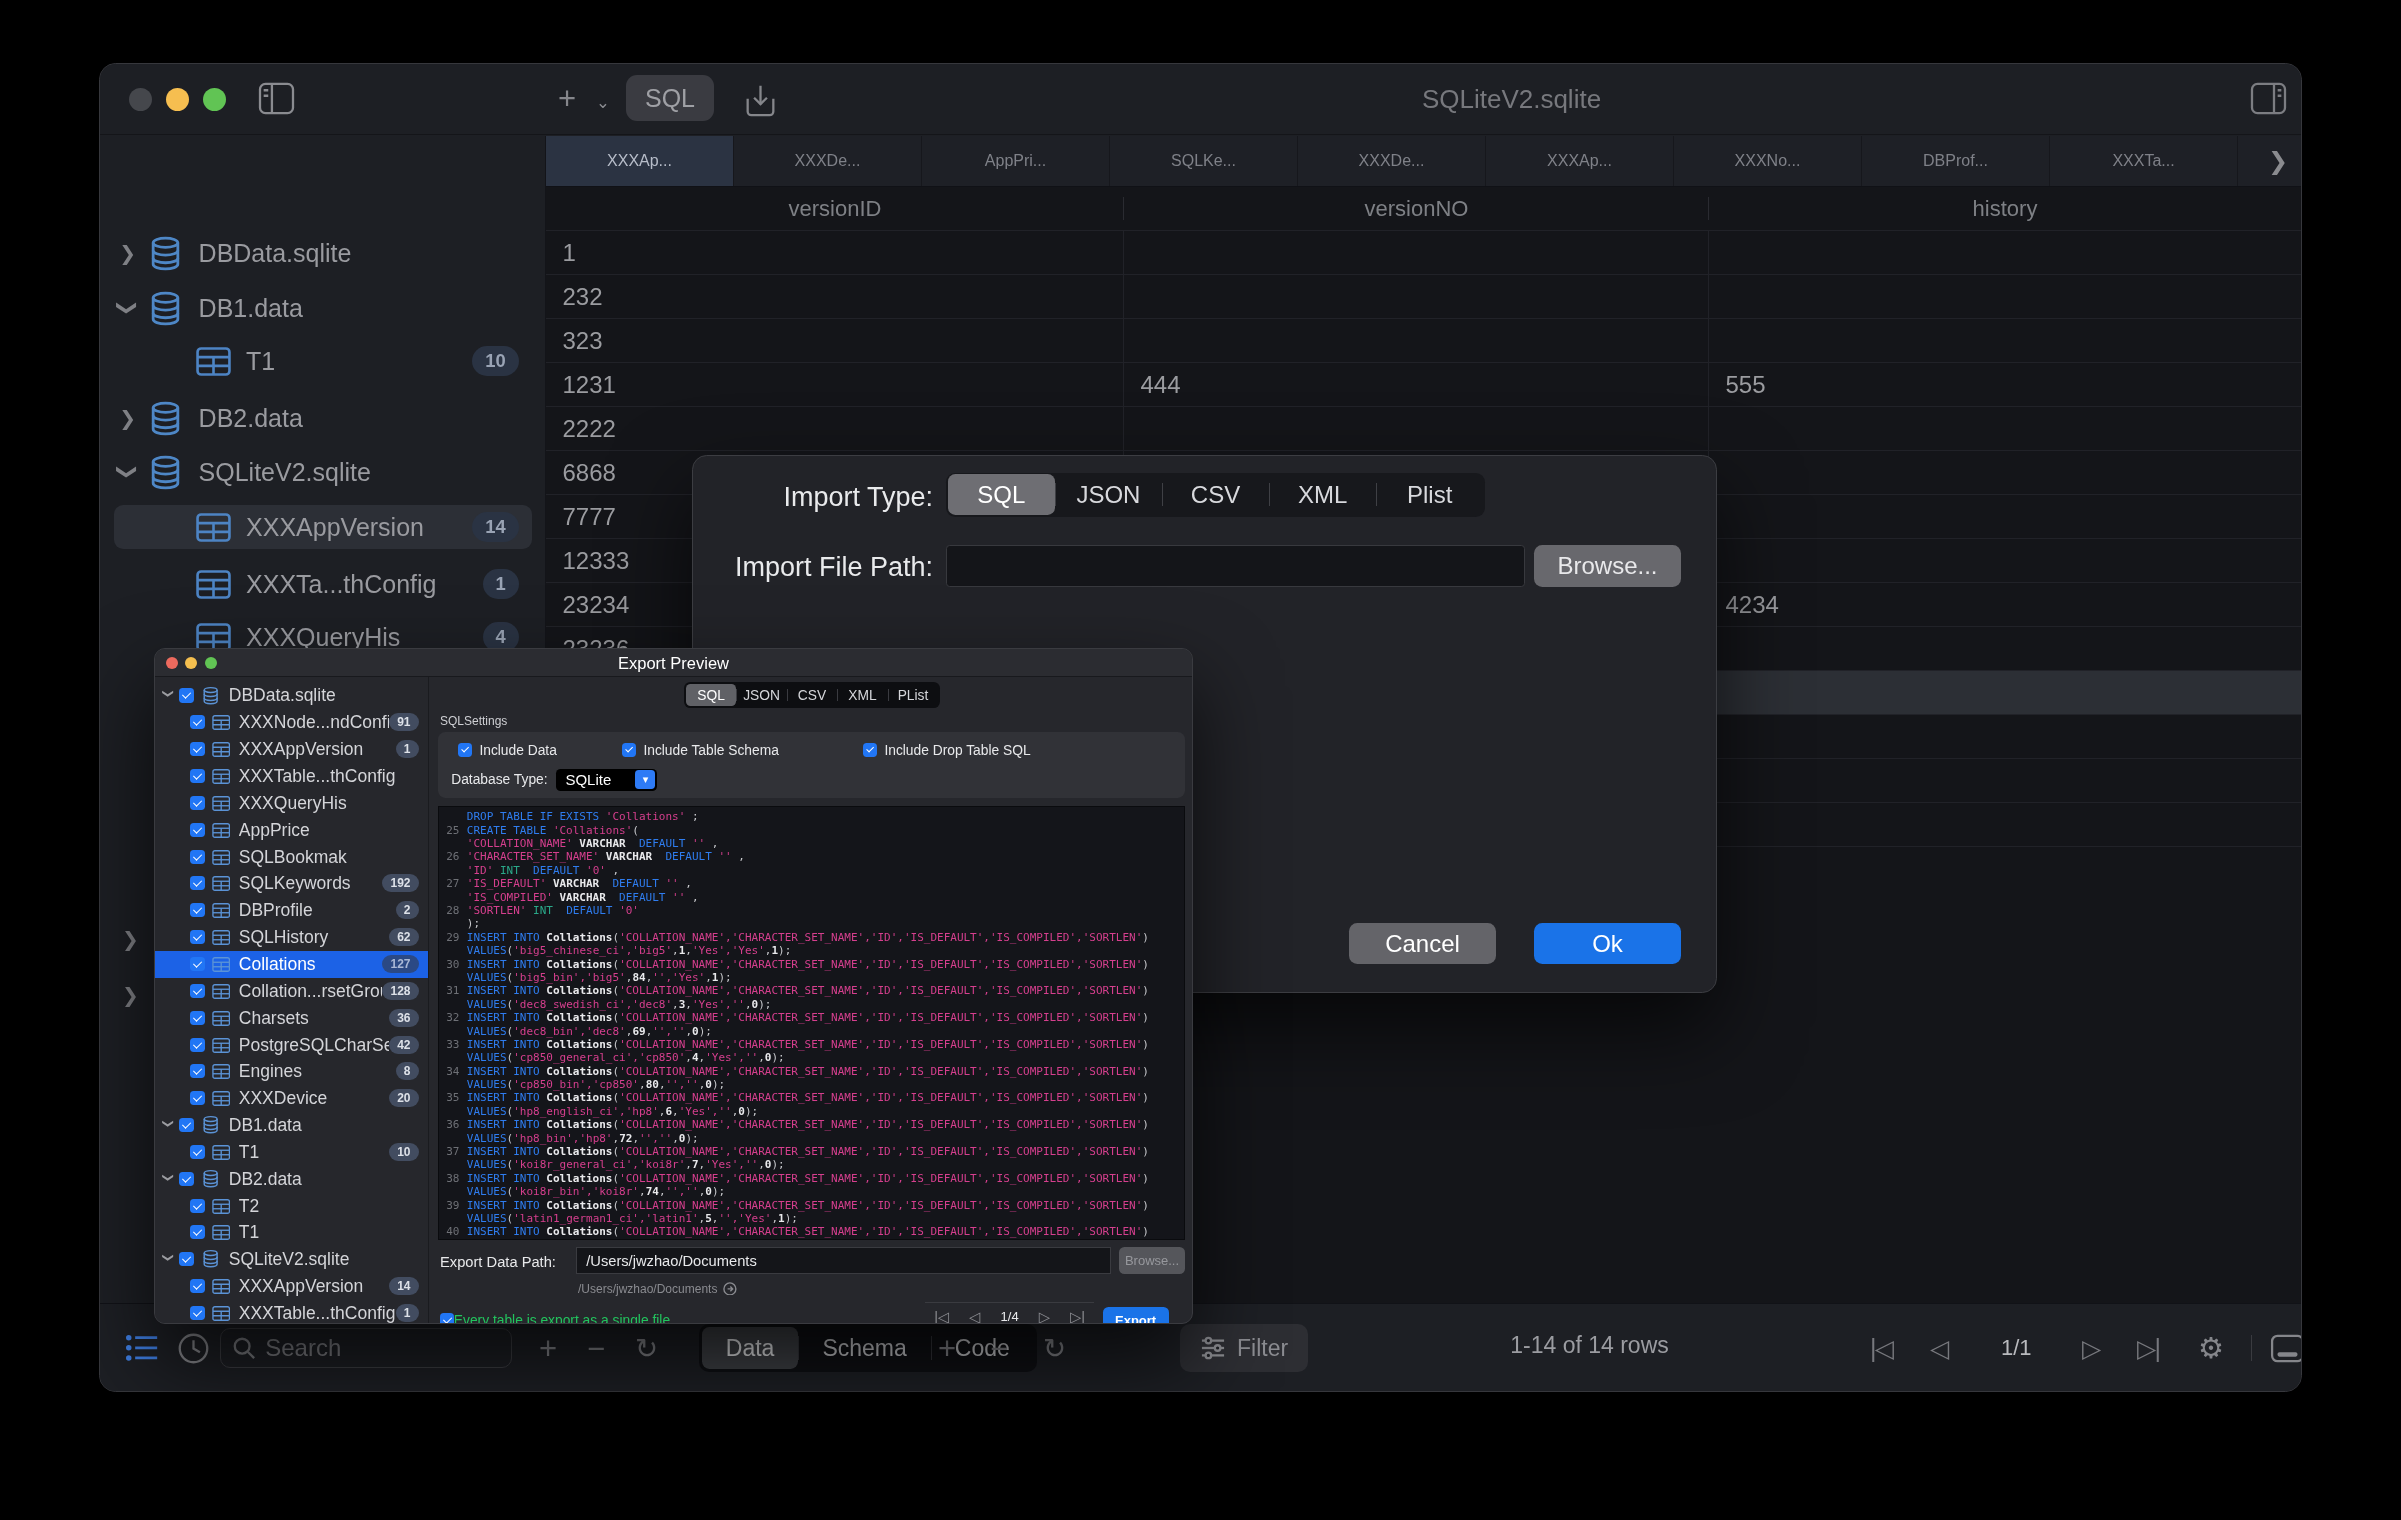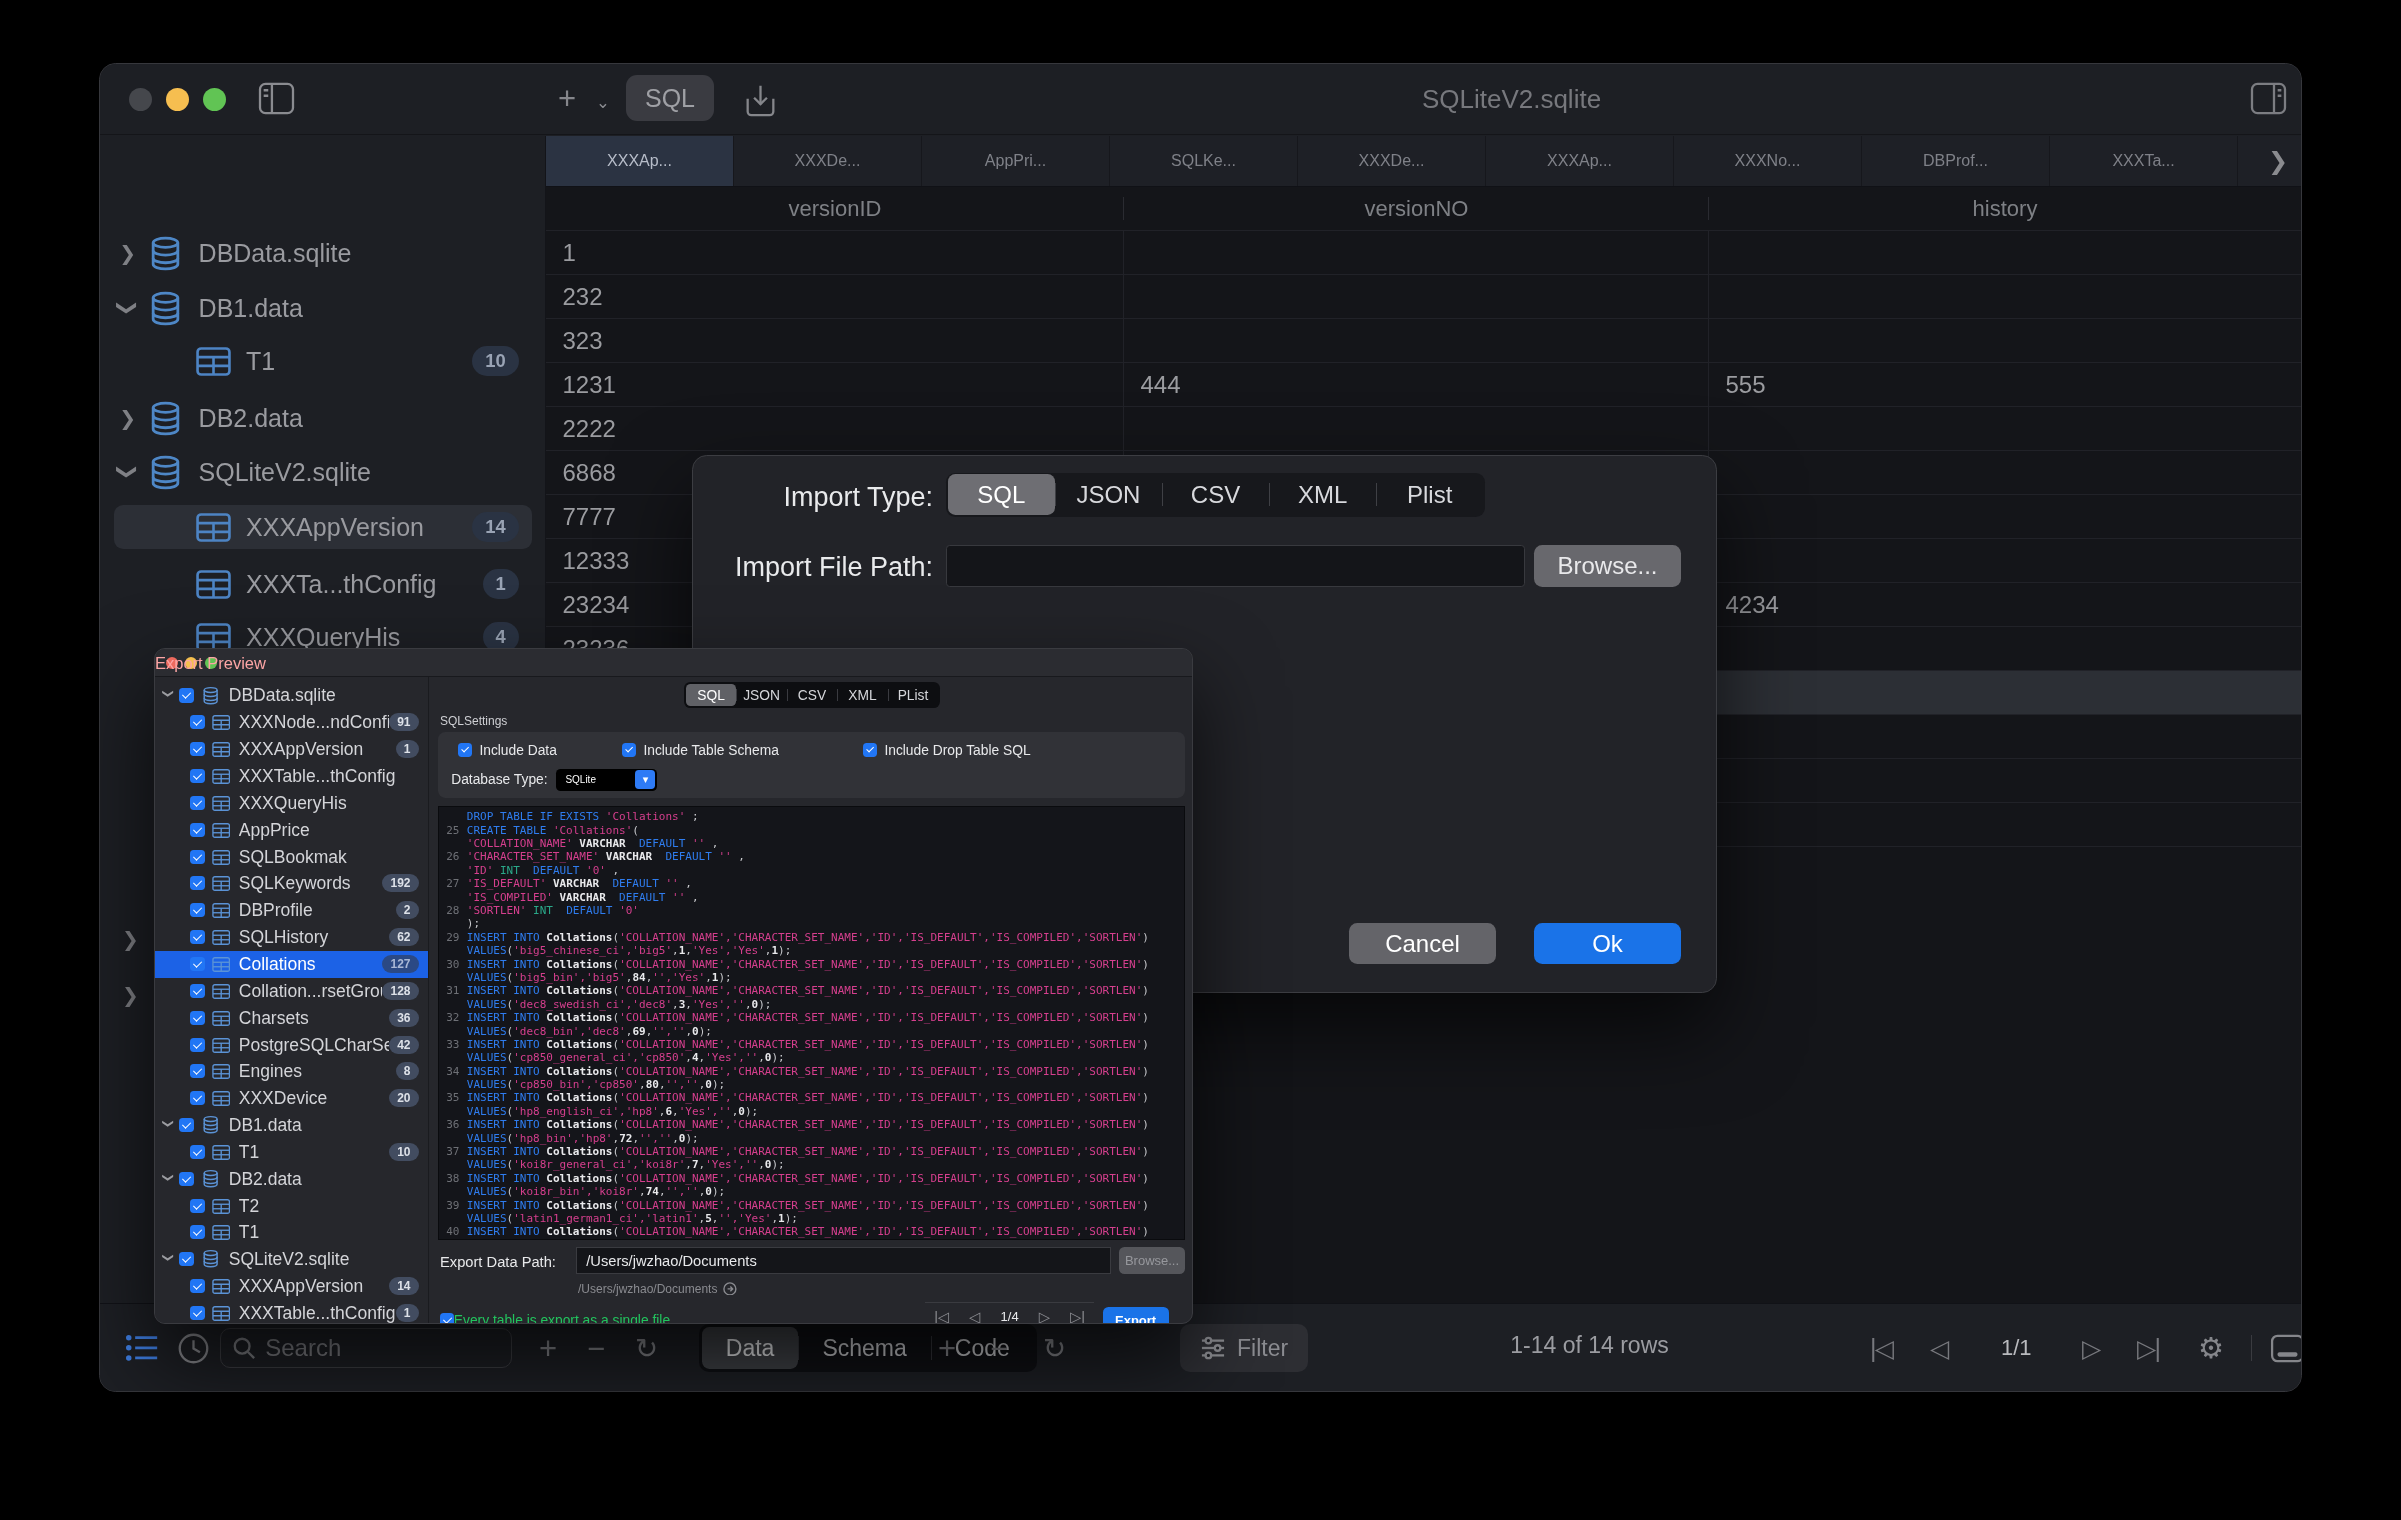--- a/index.html
+++ b/index.html
@@ -105,21 +105,21 @@
   .imp-ok { position:absolute; left:841px; top:467px; width:147px; height:41px; background:#1a73e8;
     color:#fff; }
 
   
   .export-window { position:absolute; left:154px; top:648px; width:1039px; height:676px;
     background:#26272c; border:0.9px solid #3a3b40; border-radius:11px;
     box-shadow:0 37px 83px rgba(0,0,0,.7); z-index:20; overflow:hidden; }
   .exp-titlebar { position:absolute; left:0; top:0; width:100%; height:27.6px; background:#2b2c31;
     border-bottom:0.9px solid #18191d; }
   .etl { position:absolute; top:8.3px; width:12px; height:12px; border-radius:50%; }
-  .exp-title { position:absolute; left:0; right:0; top:4.6px; text-align:left; color:#fca5a5;
+  .exp-title { position:absolute; left:0; right:0; top:4.6px; text-align:center; color:#ffffff;
     font-size:16.5px; }
   .exp-tree { position:absolute; left:0; top:27.6px; width:274px; bottom:0; background:#26272c;
     border-right:0.9px solid #1a1b1f; overflow:hidden; }
   .trow { position:absolute; left:0; width:100%; height:27px; display:flex; align-items:center; }
   .trow.sel { background:#1c62e6; }
   .t-chev { width:13px; margin-left:7.4px; color:#9b9ca1; font-size:11px; flex:none; }
   .cb { width:14.7px; height:14.7px; background:#2176f5; border-radius:3.7px; position:relative; flex:none; }
   .cb::after { content:""; position:absolute; left:4.6px; top:1.8px; width:3.7px; height:7.4px;
     border:solid #fff; border-width:0 1.8px 1.8px 0; transform:rotate(45deg); }
   .t-icon { margin-left:7.4px; flex:none; display:flex; }
@@ -141,21 +141,21 @@
   .exp-settings-title { position:absolute; left:11px; top:37px; color:#cfd0d4; font-size:12px; }
   .exp-group { position:absolute; left:9.2px; top:55px; width:747px; height:66px; background:#313237;
     border-radius:7.4px; }
   .opt { position:absolute; top:11px; display:flex; align-items:center; gap:7.4px; color:#e8e9eb;
     font-size:13.8px; }
   .opt .cb, .exp-bottom .cb { width:13.8px; height:13.8px; }
   .opt .cb::after { left:4.6px; top:1.8px; width:2.8px; height:6.4px; }
   .dbtype-label { position:absolute; left:13px; top:40px; color:#e8e9eb; font-size:13.8px; }
   .dropdown { position:absolute; left:118px; top:37px; width:101px; height:22px; background:#000;
     border-radius:4.6px; display:flex; align-items:center; }
-  .dropdown .dd-val { color:#fff; font-size:10px; padding-left:9.2px; flex:1; }
+  .dropdown .dd-val { color:#fff; font-size:15px; padding-left:9.2px; flex:1; }
   .dd-btn { width:20px; height:18.4px; margin-right:1.8px; background:#2e7bf6; border-radius:3.7px;
     color:#fff; font-size:11px; display:flex; align-items:center; justify-content:center; }
   .code-area { position:absolute; left:9.2px; top:129px; width:747px; height:434px; background:#14151a;
     border:0.9px solid #0a0b0e; overflow:hidden; padding-top:3.7px; }
   .crow { display:flex; height:13.4px; line-height:13.4px; white-space:pre;
     font-family:"DejaVu Sans Mono",monospace; font-size:11px; }
   .gut { width:27.6px; flex:none; text-align:right; padding-right:7.4px; color:#6e7076; }
   .k { color:#2f7df0; } .s { color:#d63f8e; } .t { color:#2aa889; }
   .w { color:#e9e9ec; font-weight:bold; } .p { color:#c8c9cd; }
   .path-label { position:absolute; left:11px; top:577px; color:#e8e9eb; font-size:14.7px; }

